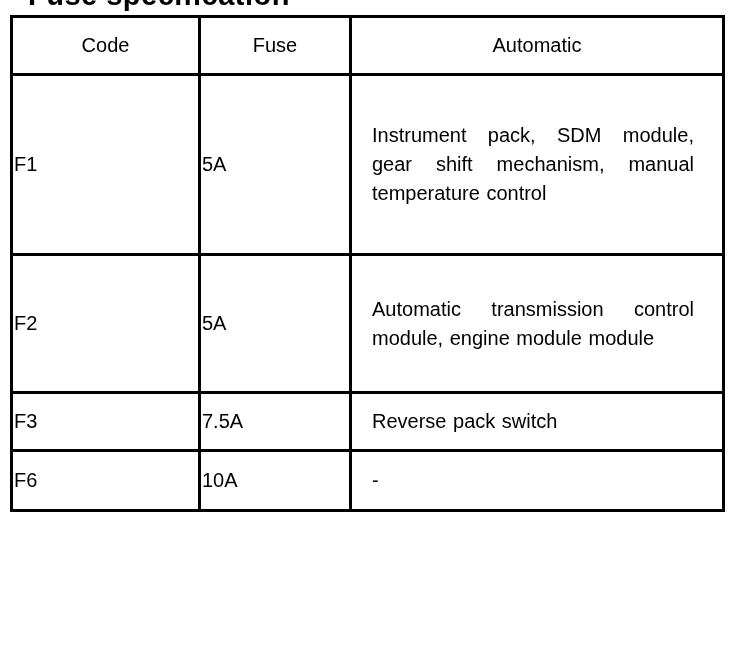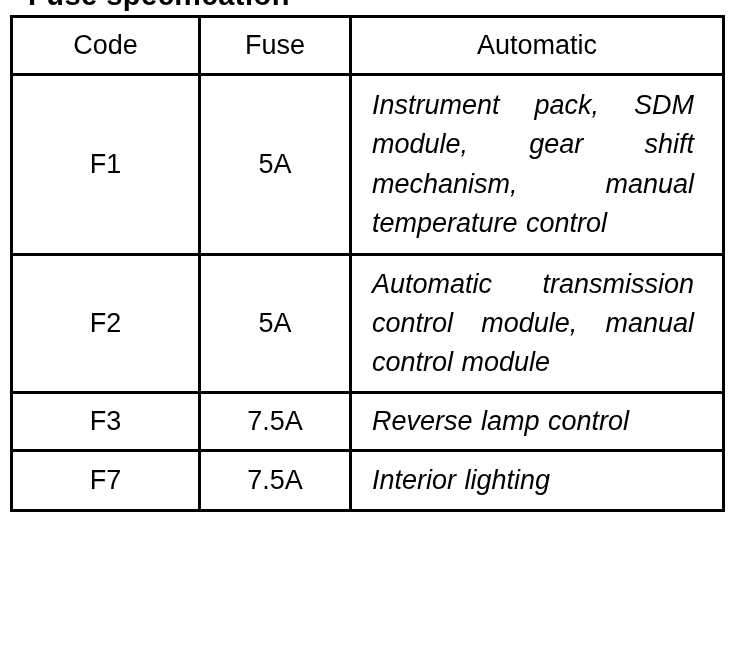--- a/index.html
+++ b/index.html
@@ -30,49 +30,48 @@
     letter-spacing: 0.5px;
     white-space: nowrap;
   }
   table.fuse-table {
     position: absolute;
     left: 10px;
     top: 15px;
     width: 712px;
     border-collapse: collapse;
     table-layout: fixed;
-    font-size: 27px;
+    font-size: 20px;
   }
   table.fuse-table th,
   table.fuse-table td {
     border: 3px solid #000000;
     vertical-align: middle;
     font-weight: normal;
     background: #ffffff;
   }
   col.c-code  { width: 188px; }
   col.c-specs { width: 151px; }
   col.c-func  { width: 373px; }
 
   thead tr        { height: 58px; }
   tbody tr:nth-child(1) { height: 180px; }
   tbody tr:nth-child(2) { height: 138px; }
   tbody tr:nth-child(3) { height: 58px; }
   tbody tr:nth-child(4) { height: 60px; }
   tbody tr:nth-child(5) { height: 61px; }
   tbody tr:nth-child(6) { height: 63px; }
 
-  .cell-center { text-align: center; }
+  .cell-center { }
   .cell-func {
     text-align: justify;
     text-align-last: left;
     padding: 8px 28px 8px 20px;
     line-height: 1.45;
     word-spacing: 1px;
-    font-style: italic;
   }
   th.hdr { text-align: center; }
 </style>
 </head>
 <body>
 
 <div class="page">
 
   <div class="title-clip">
     <span>Fuse specification</span>
@@ -93,28 +92,28 @@
     </thead>
     <tbody>
       <tr>
         <td class="cell-center">F1</td>
         <td class="cell-center">5A</td>
         <td class="cell-func">Instrument pack, SDM module, gear shift mechanism, manual temperature control</td>
       </tr>
       <tr>
         <td class="cell-center">F2</td>
         <td class="cell-center">5A</td>
-        <td class="cell-func">Automatic transmission control module, manual control module</td>
+        <td class="cell-func">Automatic transmission control module, engine module module</td>
       </tr>
       <tr>
         <td class="cell-center">F3</td>
         <td class="cell-center">7.5A</td>
-        <td class="cell-func">Reverse lamp control</td>
+        <td class="cell-func">Reverse pack switch</td>
       </tr>
       <tr>
-        <td class="cell-center">F7</td>
-        <td class="cell-center">7.5A</td>
-        <td class="cell-func">Interior lighting</td>
+        <td class="cell-center">F6</td>
+        <td class="cell-center">10A</td>
+        <td class="cell-func">-</td>
       </tr>
     </tbody>
   </table>
 
 </div>
 
 </body></html>

